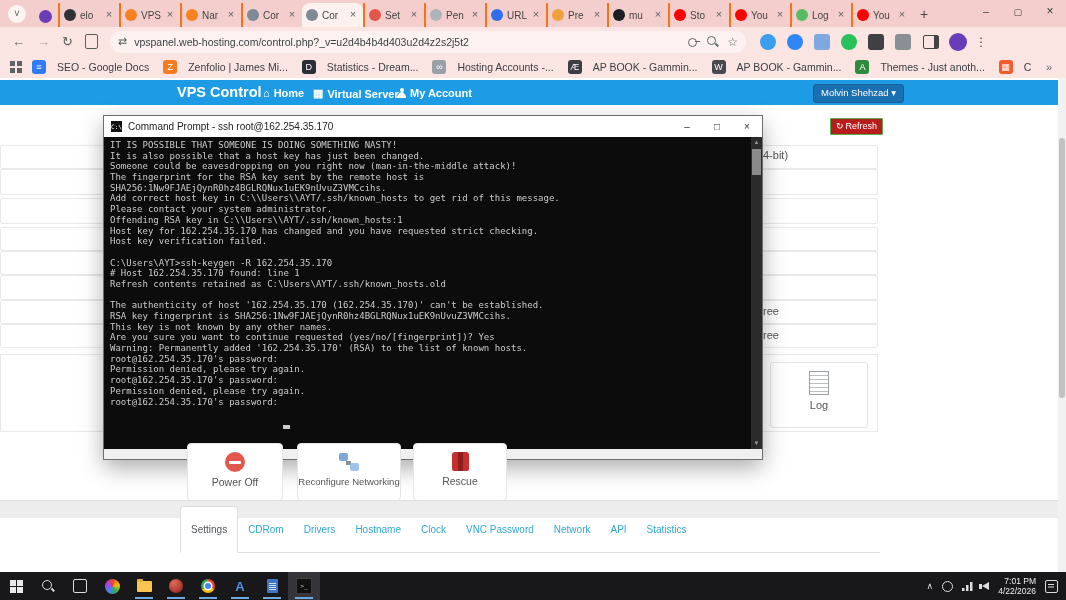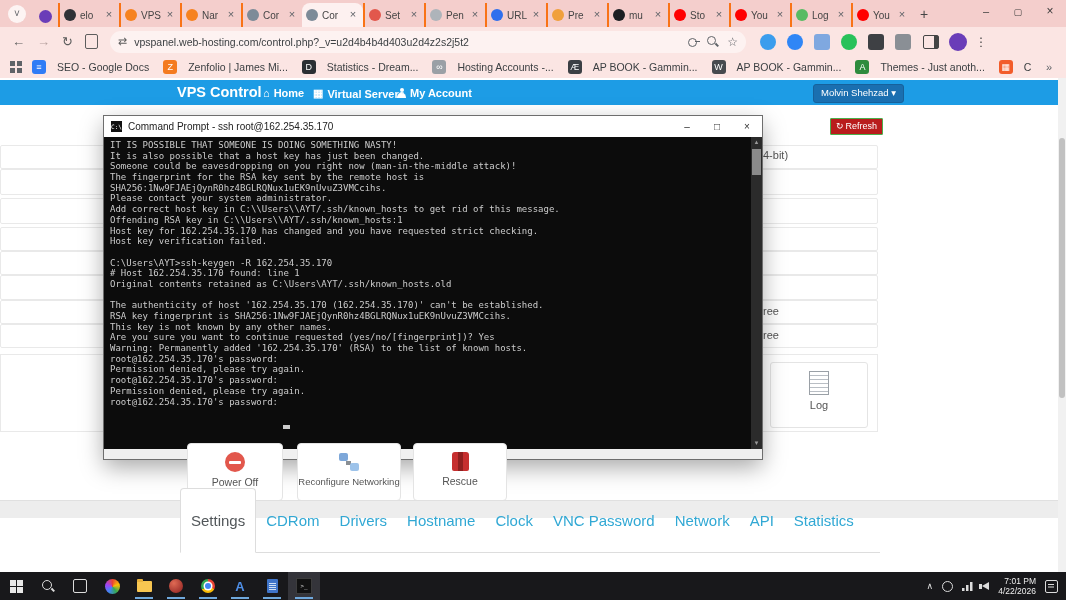--- a/index.html
+++ b/index.html
@@ -105,21 +105,21 @@
   .cardlabel{font-size:10.5px;color:#555;margin-top:4px;white-space:nowrap;}
   .i-poweroff{width:20px;height:20px;border-radius:50%;background:#e2574c;margin:8px auto 0;position:relative;}
   .i-poweroff::after{content:"";position:absolute;left:4px;top:8.5px;width:12px;height:3px;background:#fff;border-radius:1px;}
   .i-network{width:24px;height:20px;margin:8px auto 0;position:relative;}
   .i-network::before{content:"";position:absolute;left:2px;top:1px;width:9px;height:8px;background:#7da7d9;border-radius:2px;}
   .i-network::after{content:"";position:absolute;right:2px;bottom:1px;width:9px;height:8px;background:#9dc3ea;border-radius:2px;box-shadow:-6px -4px 0 -2px #8a8f94;}
   .i-rescue{width:17px;height:19px;margin:8px auto 0;background:#c62f2f;border-radius:3px 3px 2px 2px;position:relative;}
   .i-rescue::after{content:"";position:absolute;left:6px;top:0;width:5px;height:19px;background:#8f1f1f;}
   .grayband{position:absolute;left:0;top:422px;width:1066px;height:17px;background:#ededed;border-top:1px solid #e0e0e0;}
   .paneltabs{position:absolute;left:180px;top:450px;width:700px;height:24px;border-bottom:1px solid #ddd;display:flex;align-items:flex-end;}
-  .ptab{font-size:15px;color:#31a8d4;padding:23px 10px;white-space:nowrap;}
+  .ptab{font-size:10px;color:#31a8d4;padding:17px 10px;white-space:nowrap;}
   .ptab.active{background:#fff;border:1px solid #ddd;border-bottom:1px solid #fff;border-radius:4px 4px 0 0;color:#52575a;margin-bottom:-1px;}
 
   
   .taskbar{position:absolute;left:0;top:572px;width:1066px;height:28px;background:#18181b;display:flex;align-items:center;}
   .tslot{width:32px;height:28px;display:flex;align-items:center;justify-content:center;position:relative;}
   .tslot.running::after{content:"";position:absolute;left:7px;bottom:1px;width:18px;height:2px;background:#6fa8dc;}
   .tslot.activeapp{background:#34343a;}
   .i-start{width:13px;height:13px;background:
     linear-gradient(#e8e8e8,#e8e8e8) 0 0/6px 6px no-repeat,
     linear-gradient(#e8e8e8,#e8e8e8) 7px 0/6px 6px no-repeat,
@@ -357,29 +357,29 @@
         <span class="tctrl">×</span>
       </div>
       <div class="term-body">
         <div class="term-lines">
 
         <div class="tline">IT IS POSSIBLE THAT SOMEONE IS DOING SOMETHING NASTY!</div>
             <div class="tline">It is also possible that a host key has just been changed.</div>
             <div class="tline">Someone could be eavesdropping on you right now (man-in-the-middle attack)!</div>
             <div class="tline">The fingerprint for the RSA key sent by the remote host is</div>
             <div class="tline">SHA256:1Nw9FJAEjQynR0hz4BGLRQNux1uEK9nUvuZ3VMCcihs.</div>
+            <div class="tline">Add correct host key in C:\\Users\\AYT/.ssh/known_hosts to get rid of this message.</div>
             <div class="tline">Please contact your system administrator.</div>
-            <div class="tline">Add correct host key in C:\\Users\\AYT/.ssh/known_hosts to get rid of this message.</div>
             <div class="tline">Offending RSA key in C:\\Users\\AYT/.ssh/known_hosts:1</div>
             <div class="tline">Host key for 162.254.35.170 has changed and you have requested strict checking.</div>
             <div class="tline">Host key verification failed.</div>
             <div class="tline"></div>
             <div class="tline">C:\Users\AYT&gt;ssh-keygen -R 162.254.35.170</div>
             <div class="tline"># Host 162.254.35.170 found: line 1</div>
-            <div class="tline">Original contents retained as C:\Users\AYT/.ssh/known_hosts.old</div>
+            <div class="tline">Refresh contents retained as C:\Users\AYT/.ssh/known_hosts.old</div>
             <div class="tline"></div>
             <div class="tline">The authenticity of host '162.254.35.170 (162.254.35.170)' can't be established.</div>
             <div class="tline">RSA key fingerprint is SHA256:1Nw9FJAEjQynR0hz4BGLRQNux1uEK9nUvuZ3VMCcihs.</div>
             <div class="tline">This key is not known by any other names.</div>
             <div class="tline">Are you sure you want to continue requested (yes/no/[fingerprint])? Yes</div>
             <div class="tline">Warning: Permanently added '162.254.35.170' (RSA) to the list of known hosts.</div>
             <div class="tline">root@162.254.35.170's password:</div>
             <div class="tline">Permission denied, please try again.</div>
             <div class="tline">root@162.254.35.170's password:</div>
             <div class="tline">Permission denied, please try again.</div>

